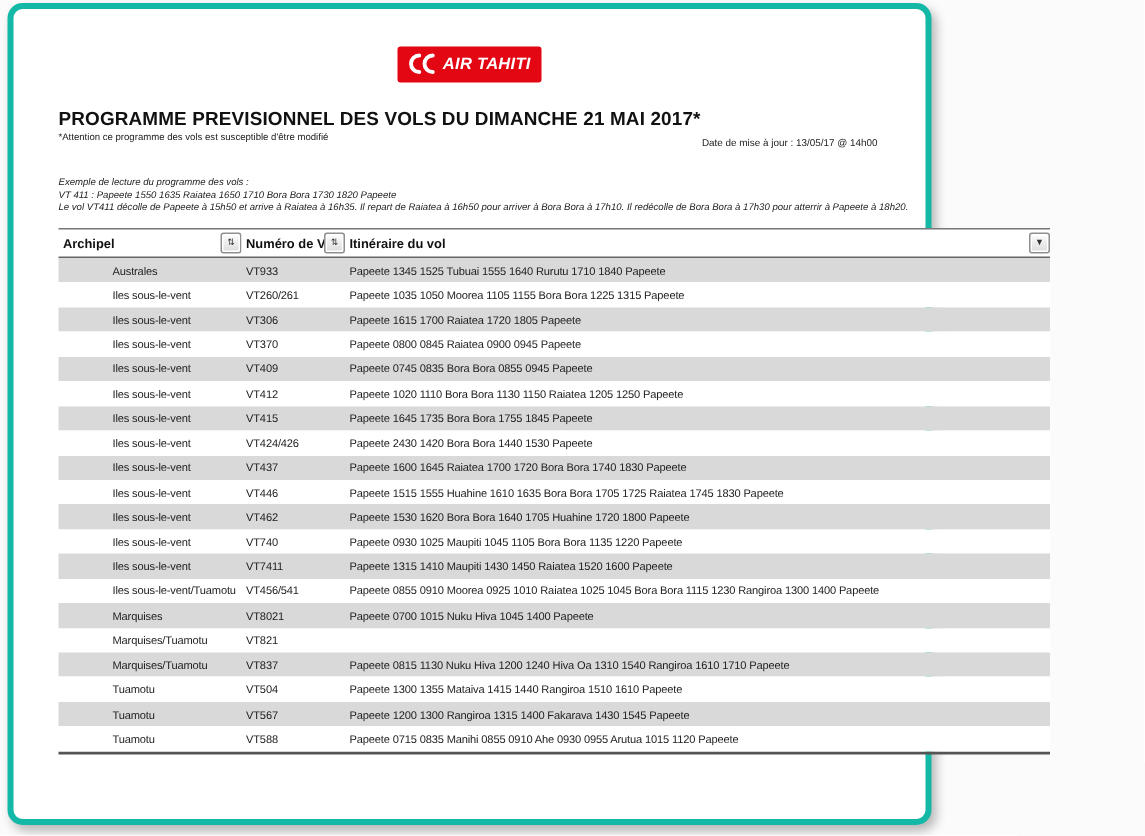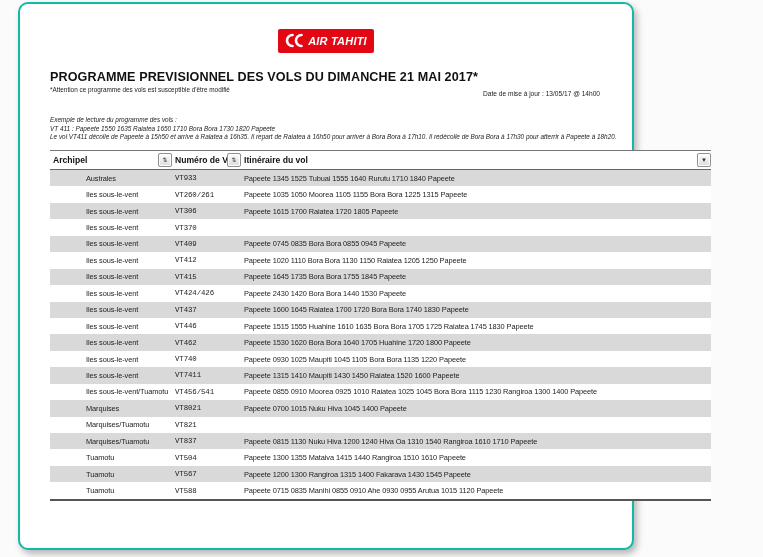--- a/index.html
+++ b/index.html
@@ -1,20 +1,20 @@
 <!DOCTYPE html>
 <html><head>
 <meta charset="utf-8">
 <style>
   html,body{margin:0;padding:0;background:#fff;}
   *{box-sizing:border-box;}
   body{font-family:"Liberation Sans", sans-serif; -webkit-font-smoothing:antialiased;}
   .canvas{position:relative;width:763px;height:557px;background:#fbfbfb;overflow:hidden;}
-  .sheet{position:absolute;left:18px;top:2px;width:616px;height:548px;background:#fff;
-         border:2px solid #14b8a6;border-radius:10px;
+  .sheet{position:absolute;left:5px;top:2px;width:616px;height:548px;background:#fff;
+         border:4px solid #14b8a6;border-radius:10px;
          box-shadow:3px 4px 7px rgba(0,0,0,.28);}
 
   
   .logo{position:absolute;left:50%;transform:translateX(-50%);top:25px;width:96px;height:24px;
         display:flex;align-items:center;justify-content:center;gap:3px;border-radius:2px;}
   .logo-text{color:#fff;font-weight:bold;font-style:italic;font-size:11px;letter-spacing:.2px;white-space:nowrap;}
 
   
   .title{position:absolute;left:30px;top:66px;font-size:12.6px;font-weight:bold;color:#111;letter-spacing:.1px;white-space:nowrap;}
   .subtitle{position:absolute;left:30px;top:82px;font-size:6.4px;color:#222;}
@@ -31,21 +31,21 @@
   .col3{flex:1;min-width:0;}
   .th .lbl{white-space:nowrap;overflow:hidden;flex:0 1 auto;}
   .fbtn{flex:none;width:14px;height:14px;margin:0;padding:0;border:1px solid #8f8f8f;border-radius:2px;
         background:linear-gradient(#fdfdfd,#dcdcdc);display:flex;align-items:center;justify-content:center;
         font-size:6px;line-height:1;color:#333;cursor:pointer;box-shadow:inset 0 0 0 1px #fff;}
   .tbody{display:block;}
   .trow{display:flex;height:16.45px;align-items:center;background:#fff;}
   .trow.odd{background:#d9d9d9;}
   .td{font-size:7.4px;color:#1c1c1c;white-space:nowrap;overflow:hidden;padding-left:3px;letter-spacing:-0.1px;}
   .td.col1{width:122px;padding-left:36px;}
-  .td.col2{width:69px;font-family:Liberation Mono, monospace;}
+  .td.col2{width:69px;}
   .td.col3{flex:1;}
   .tbody{border-bottom:2px solid #555;}
 
   .footer-placeholder{position:absolute;left:0;right:0;top:505px;text-align:center;font-size:7.2px;color:#8a8a8a;cursor:pointer;}
 </style>
 </head>
 <body>
 
 <div class="canvas">
   <div class="sheet">
@@ -101,20 +101,21 @@
             <div class="td col3">Papeete 1035 1050 Moorea 1105 1155 Bora Bora 1225 1315 Papeete</div>
           </div>
           <div class="trow odd">
             <div class="td col1">Iles sous-le-vent</div>
             <div class="td col2">VT306</div>
             <div class="td col3">Papeete 1615 1700 Raiatea 1720 1805 Papeete</div>
           </div>
           <div class="trow">
             <div class="td col1">Iles sous-le-vent</div>
             <div class="td col2">VT370</div>
+            <div class="td col3">Papeete 0800 0845 Raiatea 0900 0945 Papeete</div>
           </div>
           <div class="trow odd">
             <div class="td col1">Iles sous-le-vent</div>
             <div class="td col2">VT409</div>
             <div class="td col3">Papeete 0745 0835 Bora Bora 0855 0945 Papeete</div>
           </div>
           <div class="trow">
             <div class="td col1">Iles sous-le-vent</div>
             <div class="td col2">VT412</div>
             <div class="td col3">Papeete 1020 1110 Bora Bora 1130 1150 Raiatea 1205 1250 Papeete</div>

